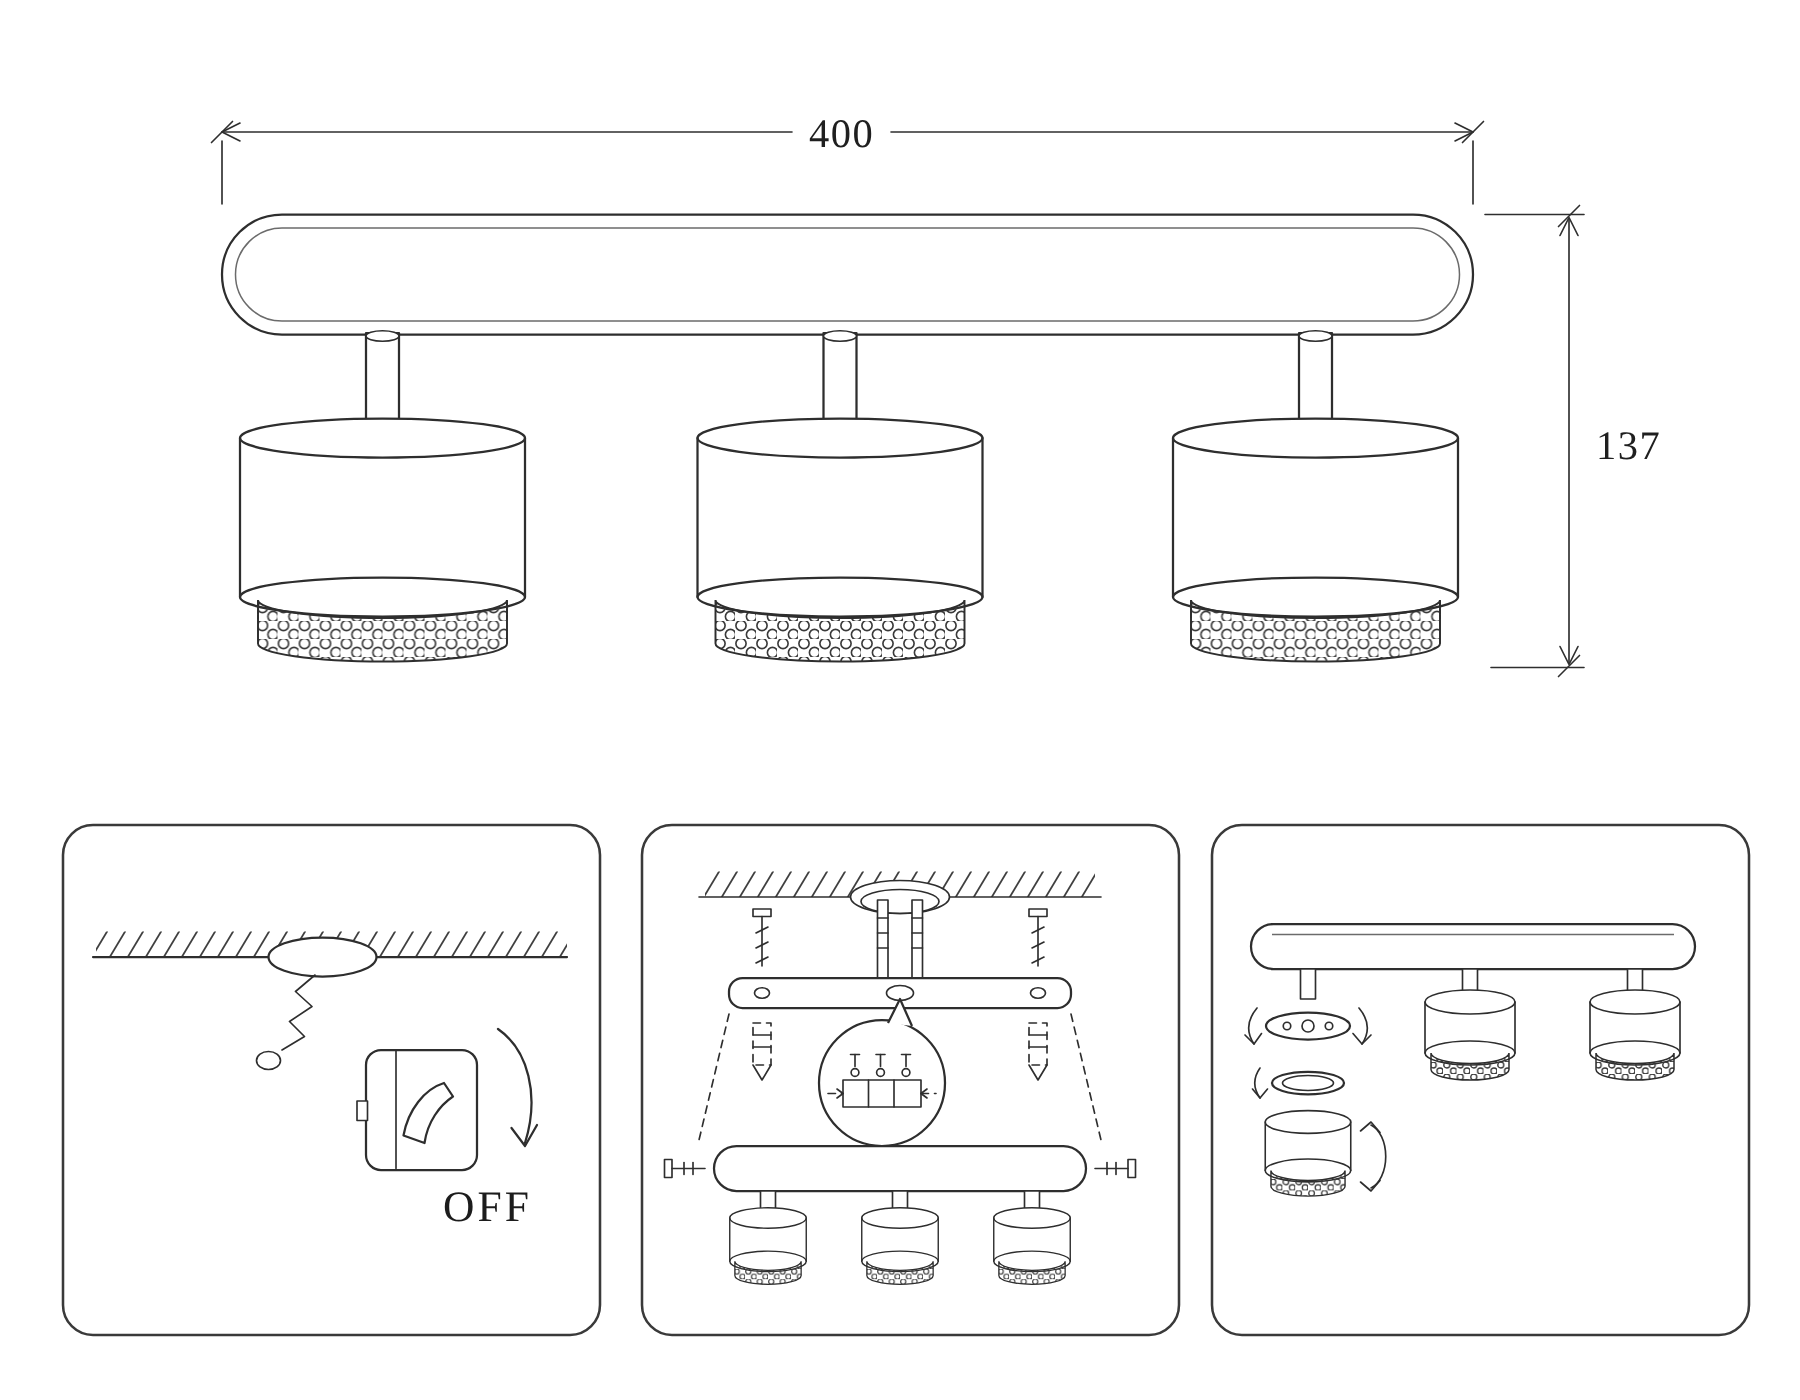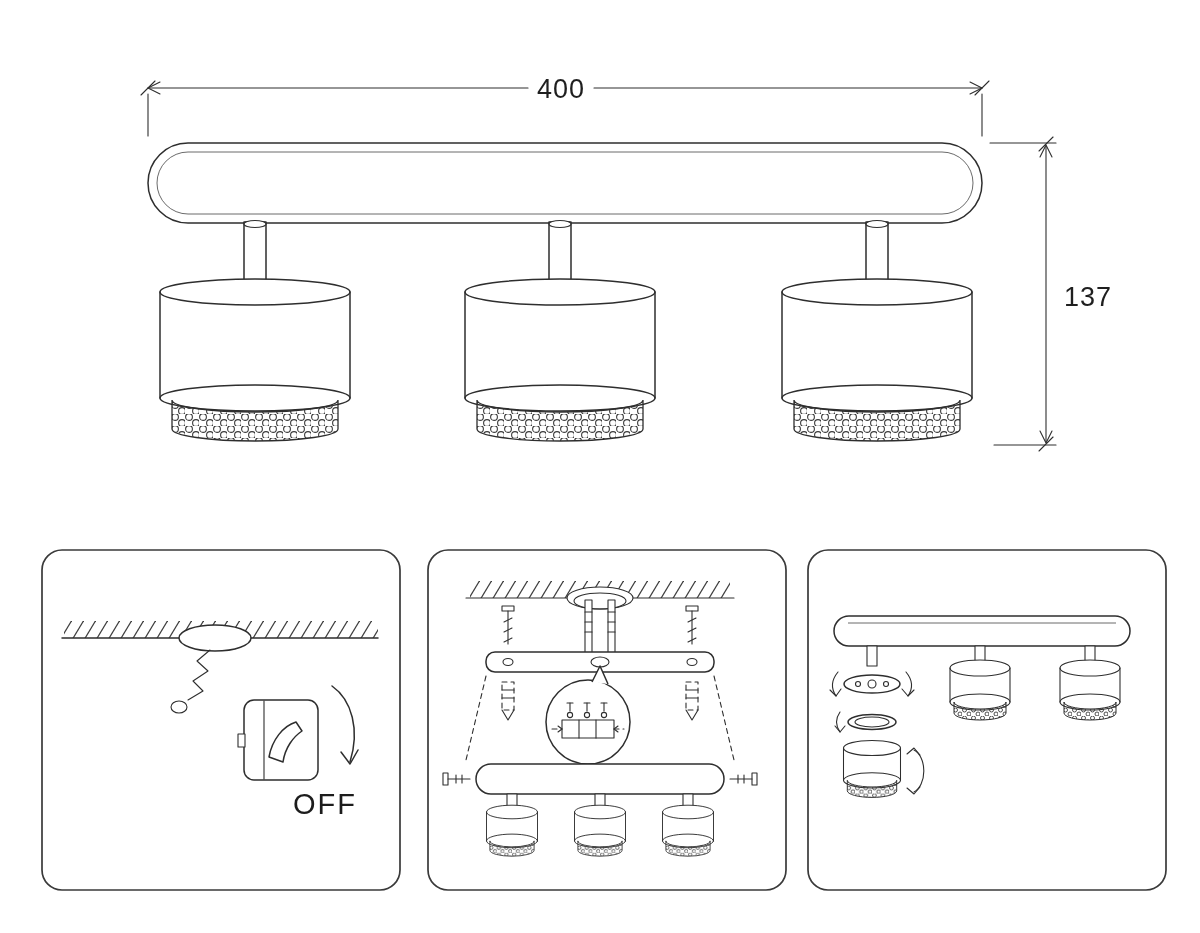--- a/index.html
+++ b/index.html
@@ -1,18 +1,18 @@
 <!DOCTYPE html>
 <html><head>
 <meta charset="utf-8">
 <style>
   html,body{margin:0;padding:0;background:#ffffff;}
   .canvas{
     position:relative;width:1200px;height:933px;background:#ffffff;
-    font-family:Liberation Sans, sans-serif;overflow:hidden;
+    font-family:Liberation Serif, serif;overflow:hidden;
   }
   svg{display:block;}
   .ln{fill:none;stroke:#2e2e2e;stroke-width:1.5;stroke-linecap:round;stroke-linejoin:round;}
   .lt{fill:none;stroke:#2e2e2e;stroke-width:1.1;stroke-linecap:round;stroke-linejoin:round;}
   .fw{fill:#ffffff;stroke:#2e2e2e;stroke-width:1.5;stroke-linejoin:round;}
   .fwt{fill:#ffffff;stroke:#2e2e2e;stroke-width:1.1;stroke-linejoin:round;}
   .inner{fill:none;stroke:#6b6b6b;stroke-width:1;}
   .card{fill:#ffffff;stroke:#3a3a3a;stroke-width:1.7;}
   .dash{stroke-dasharray:5 4;}
   .dimtxt{font-size:27px;fill:#1f1f1f;letter-spacing:1px;}

